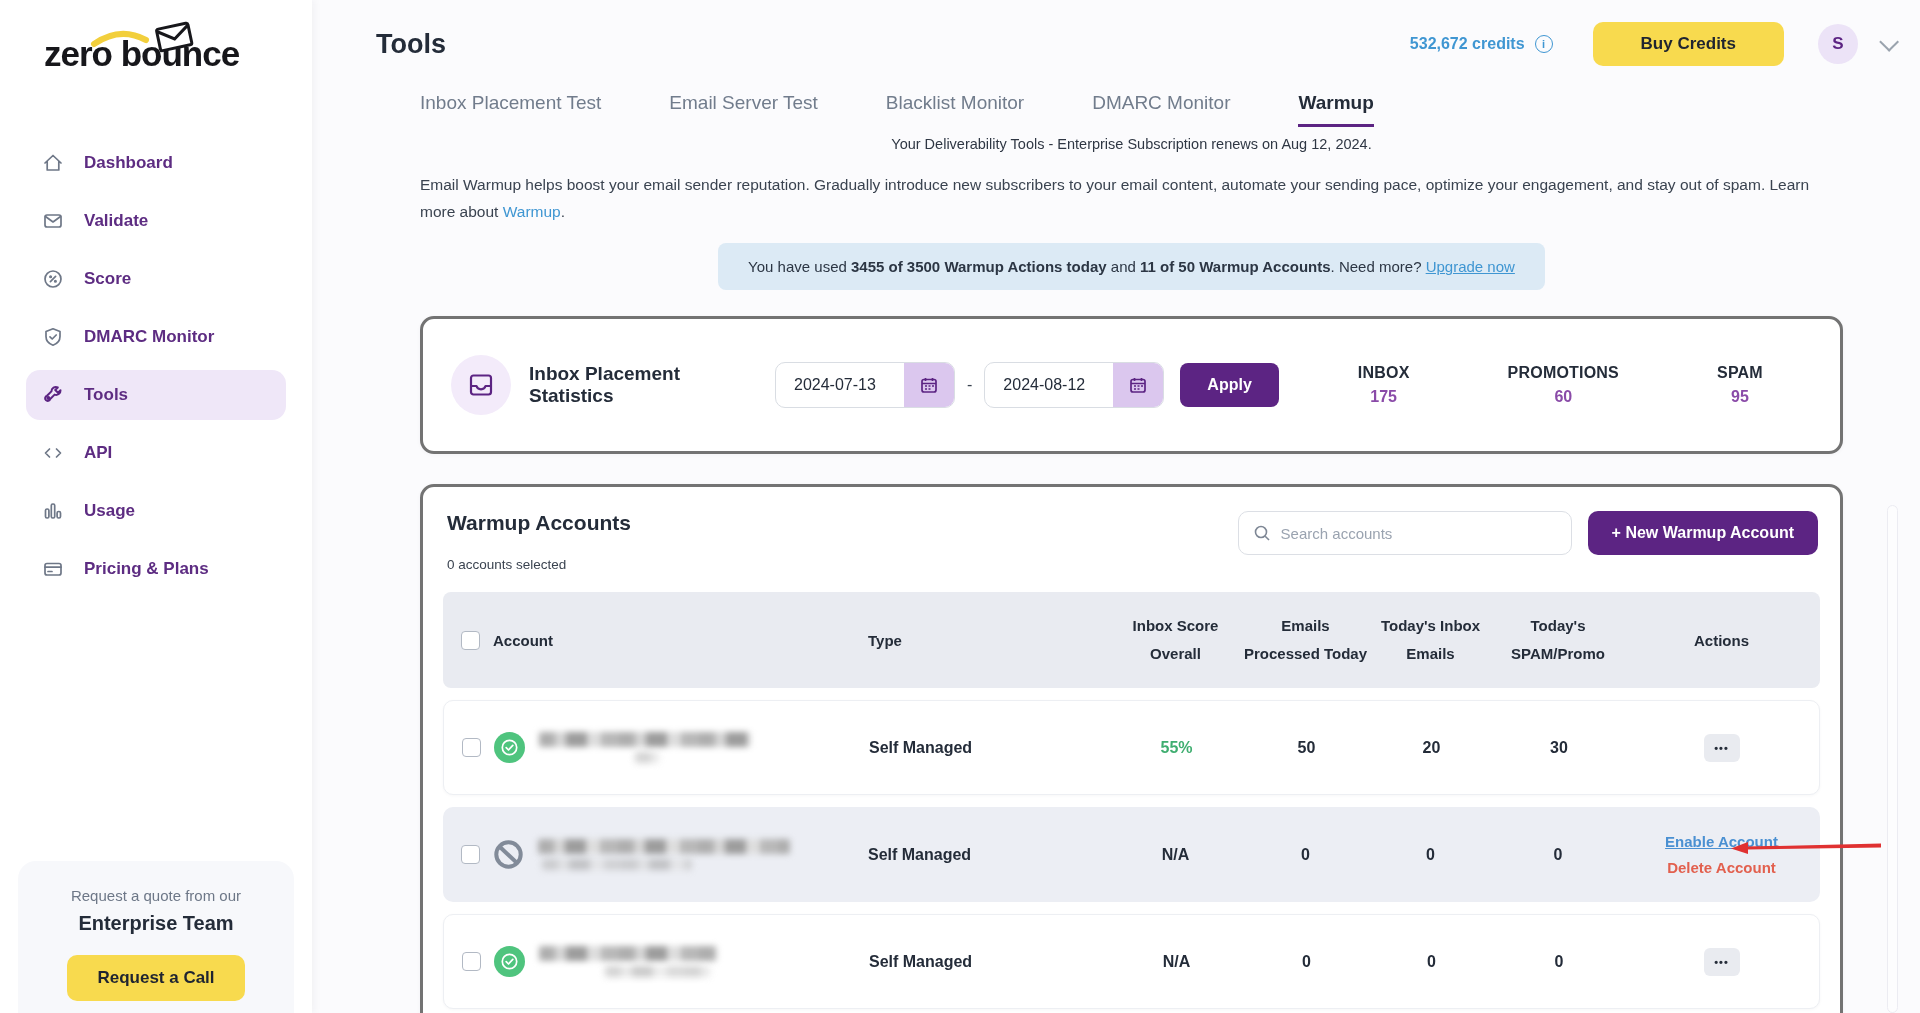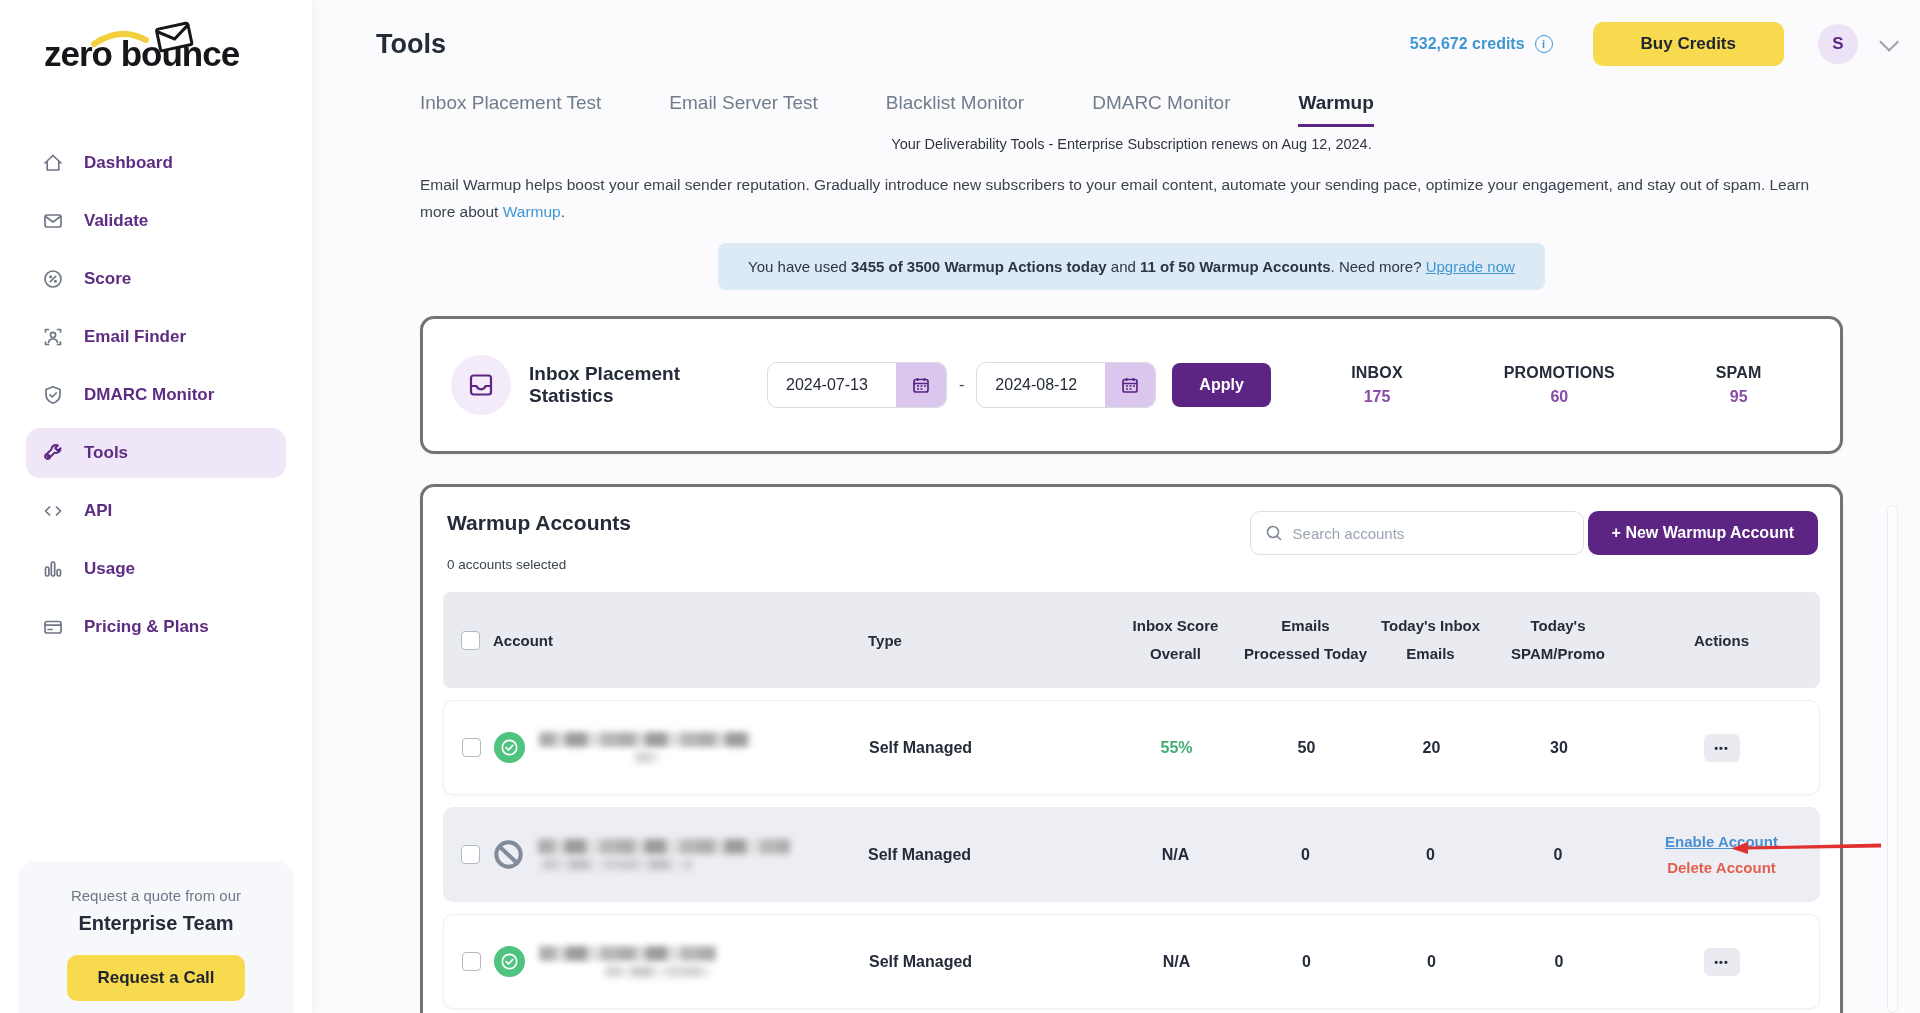--- a/index.html
+++ b/index.html
@@ -59,38 +59,38 @@
   .usage-banner b { font-weight:700; }
   .usage-banner a { color:#3f96d2; text-decoration:underline; cursor:pointer; }
 
   
   .card { background:#ffffff; border:3px solid #737373; border-radius:14px; box-shadow:0 1px 4px rgba(40,40,70,.04); }
   .stats-card { margin-top:26px; padding:36px 28px; display:flex; align-items:center; }
   .stats-icon-wrap { width:60px; height:60px; border-radius:50%; background:#f3ebfa; display:flex;
                      align-items:center; justify-content:center; flex:0 0 60px; }
   .stats-title { font-size:19px; font-weight:700; color:#242c39; margin-left:18px; width:210px; }
   .date-field { display:flex; align-items:stretch; border:1px solid #d9dde3; border-radius:10px; overflow:hidden;
-                height:46px; background:#fff; margin-left:28px; cursor:pointer; }
+                height:46px; background:#fff; margin-left:36px; cursor:pointer; }
   .date-field.second { margin-left:0; }
   .date-text { font-size:16px; color:#242c39; display:flex; align-items:center; padding:0 18px; width:128px; }
   .date-cal { width:50px; background:#dbc7ee; display:flex; align-items:center; justify-content:center; }
   .date-dash { margin:0 12px; color:#3a4350; font-size:16px; }
   .apply-btn { background:#5c2483; color:#fff; border:none; border-radius:8px; font-size:16px; font-weight:700;
                padding:13px 27px; margin-left:16px; cursor:pointer; font-family:inherit; }
   .metrics { flex:1; display:flex; justify-content:space-around; margin-left:30px; }
   .metric { text-align:center; }
   .metric-label { font-size:16px; font-weight:700; color:#242c39; letter-spacing:.2px; }
   .metric-value { font-size:16px; font-weight:600; color:#8a4ba8; margin-top:6px; }
 
   
   .accounts-card { margin-top:30px; padding:24px 20px 30px 20px; min-height:420px; }
   .accounts-head { display:flex; align-items:flex-start; justify-content:space-between; padding:0 2px 0 4px; }
   .accounts-title { font-size:21px; font-weight:700; color:#242c39; }
   .accounts-selected { font-size:13.5px; color:#3a4350; margin-top:22px; }
-  .accounts-head-right { display:flex; align-items:center; gap:4px; }
+  .accounts-head-right { display:flex; align-items:center; gap:16px; }
   .search-box { display:flex; align-items:center; gap:10px; border:1px solid #dcdfe5; border-radius:10px;
                 height:44px; width:334px; padding:0 14px; background:#fff; }
   .search-box input { border:none; outline:none; font-size:15px; color:#242c39; flex:1; font-family:inherit; }
   .search-box input::placeholder { color:#9aa3b0; }
   .new-account-btn { background:#5c2483; color:#fff; border:none; border-radius:10px; font-size:16px; font-weight:700;
                      padding:13px 24px; cursor:pointer; font-family:inherit; }
 
   .table { margin-top:20px; }
   .trow { display:flex; align-items:center; }
   .thead { background:#e9ebf1; border-radius:8px; min-height:96px; font-size:15px; font-weight:600; color:#242c39; }
@@ -169,28 +169,20 @@
         <svg width="22" height="22" viewBox="0 0 22 22">
             <circle class="ni" cx="11" cy="11" r="8"></circle>
             <path class="ni" d="M8.4 13.6 L13.6 8.4"></path>
             <circle class="ni" cx="8.6" cy="8.8" r="0.7"></circle>
             <circle class="ni" cx="13.4" cy="13.2" r="0.7"></circle>
           </svg>
         <span class="nav-label">Score</span>
       </div>
       <div class="nav-item">
         <svg width="22" height="22" viewBox="0 0 22 22">
-            <path class="ni" d="M3.5 6 V3.5 H6.5 M15.5 3.5 H18.5 V6 M18.5 16 V18.5 H15.5 M6.5 18.5 H3.5 V16"></path>
-            <circle class="ni" cx="11" cy="9" r="2.6"></circle>
-            <path class="ni" d="M6.5 16.5 C7 13.8 9 13 11 13 C13 13 15 13.8 15.5 16.5"></path>
-          </svg>
-        <span class="nav-label">Email Finder</span>
-      </div>
-      <div class="nav-item">
-        <svg width="22" height="22" viewBox="0 0 22 22">
             <path class="ni" d="M11 2.8 L18 5.5 V10.5 C18 15 15.2 17.8 11 19.2 C6.8 17.8 4 15 4 10.5 V5.5 Z"></path>
             <path class="ni" d="M8 10.8 L10.2 13 L14.2 9"></path>
           </svg>
         <span class="nav-label">DMARC Monitor</span>
       </div>
       <div class="nav-item active">
         <svg width="22" height="22" viewBox="0 0 22 22">
             <path class="ni" d="M18.5 6.2 A4.4 4.4 0 0 1 12.6 10.6 L8.2 15 A2.6 2.6 0 1 1 5 11.8 L9.4 7.4 A4.4 4.4 0 0 1 15.8 3.5 L13.2 6 L16 8.8 L18.5 6.2 Z"></path>
             <circle class="ni" cx="6.3" cy="13.9" r="1"></circle>
           </svg>

